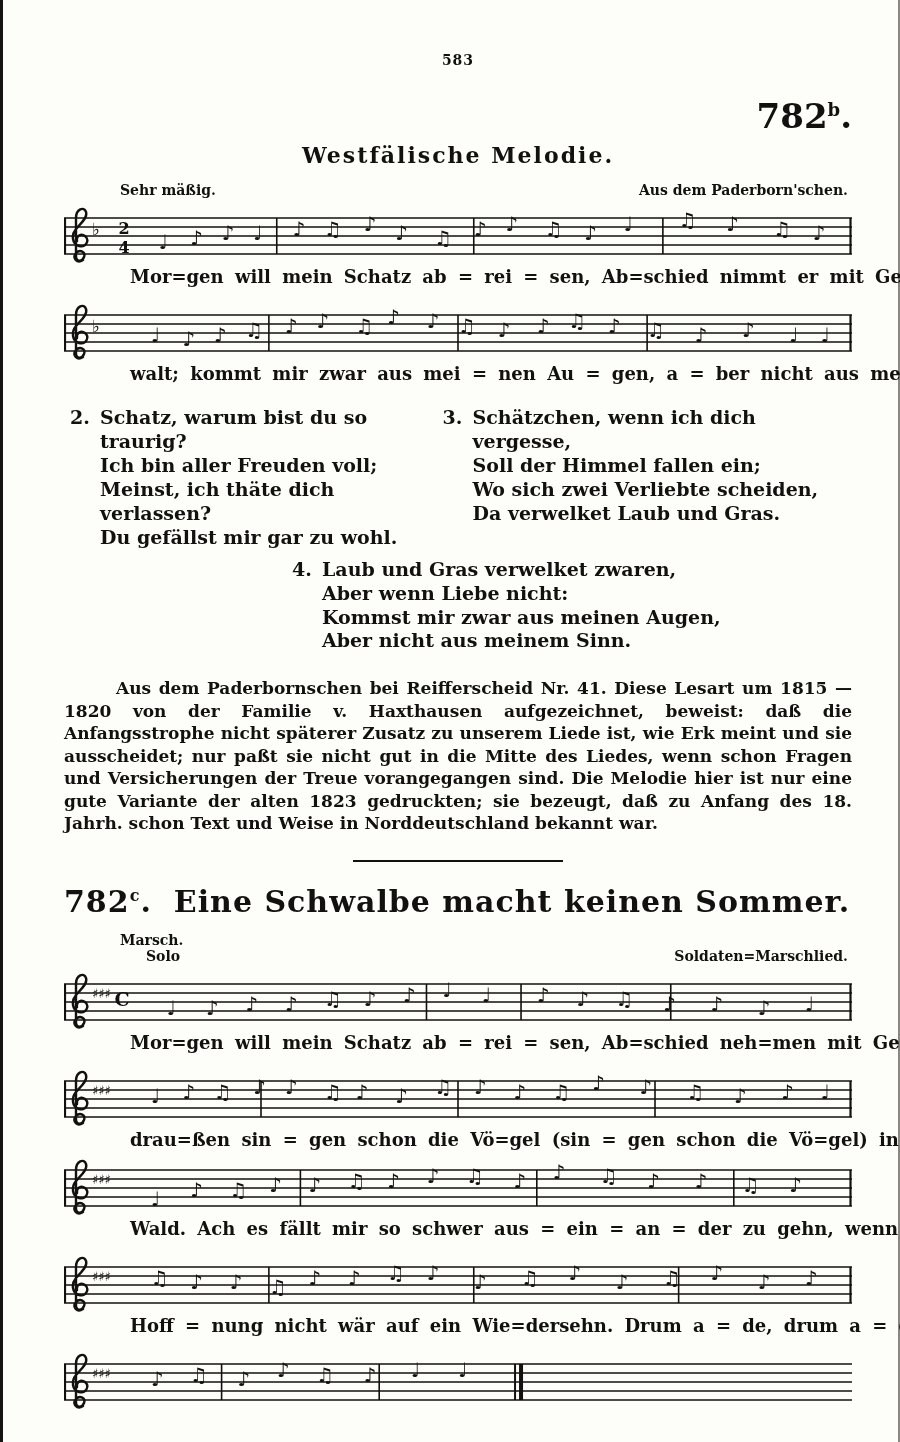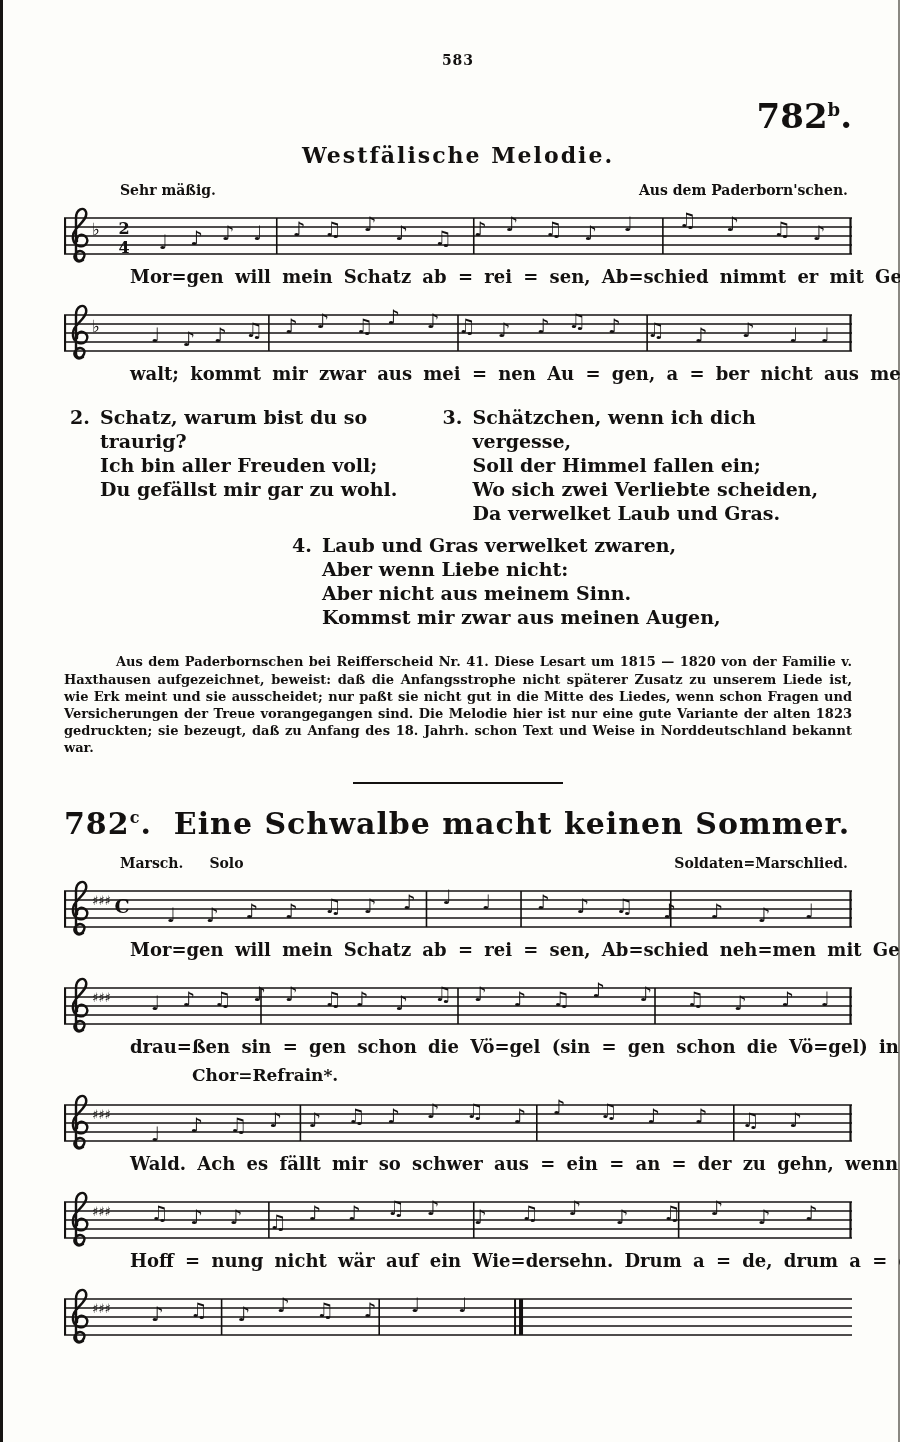--- a/index.html
+++ b/index.html
@@ -10,33 +10,33 @@
   }
   .scan-edge-left{position:absolute;left:0;top:0;width:3px;height:1442px;background:#161412;}
   .scan-edge-right{position:absolute;right:0;top:0;width:2px;height:1442px;background:#8a8882;}
   .page{position:relative;padding:52px 48px 0 64px;}
   .page-number{text-align:center;font-size:14px;font-weight:bold;letter-spacing:1px;}
   .h-num{margin-top:28px;text-align:right;font-size:34px;font-weight:bold;}
   .h-num sup{font-size:18px;}
   .h-sub{margin-top:6px;text-align:center;font-size:22px;font-weight:bold;letter-spacing:2px;}
   .tempo-row{display:flex;justify-content:space-between;align-items:flex-end;
     margin-top:14px;padding:0 4px 0 56px;font-size:14px;font-weight:bold;}
-  .tempo-col{display:flex;flex-direction:row;line-height:1.1;}
+  .tempo-col{display:flex;flex-direction:column;line-height:1.1;}
   .solo-label{padding-left:26px;}
   .staff-block{margin-top:4px;}
   .staff-svg{display:block;width:788px;height:66px;}
   .lyrics{font-size:18px;font-weight:bold;padding-left:66px;word-spacing:5px;
     margin-top:-2px;white-space:nowrap;}
   .verses-row{display:flex;justify-content:space-between;margin-top:22px;padding:0 10px 0 6px;}
   .verse{font-size:19px;font-weight:bold;line-height:1.26;}
   .verse-line{display:flex;}
   .verse-label{width:30px;flex:0 0 auto;}
   .verse-indent{padding-left:30px;}
   .verse-center{margin:8px 0 0 228px;}
-  .footnote{margin-top:24px;font-size:13px;font-weight:600;line-height:1.32;
+  .footnote{margin-top:24px;font-size:17px;font-weight:600;line-height:1.32;
     text-align:justify;text-indent:52px;}
   .divider{width:210px;border:none;border-top:2px solid #131110;margin:26px auto 22px auto;}
   .h-song-c{text-align:left;font-size:30px;font-weight:bold;letter-spacing:1px;}
   .h-song-c sup{font-size:16px;}
   .h-song-c .title-sep{display:inline-block;width:22px;}
   .refrain-label{font-size:17px;font-weight:bold;padding-left:128px;margin-top:8px;}
   .gap-sm{height:8px;}
 </style>
 </head>
 <body>
@@ -131,41 +131,42 @@
     <div class="lyrics">walt; kommt mir zwar aus mei = nen Au = gen, a = ber nicht aus mei=nem Sinn.</div>
   </div>
 
   <div class="verses-row">
     <div class="verse">
       <div class="verse-line">
           <span class="verse-label">2.</span>
           <span>Schatz, warum bist du so traurig?</span>
         </div>
       <div class="verse-indent">Ich bin aller Freuden voll;</div>
+      <div class="verse-indent">Meinst, ich thäte dich verlassen?</div>
       <div class="verse-indent">Du gefällst mir gar zu wohl.</div>
     </div>
     <div class="verse">
       <div class="verse-line">
           <span class="verse-label">3.</span>
           <span>Schätzchen, wenn ich dich vergesse,</span>
         </div>
       <div class="verse-indent">Soll der Himmel fallen ein;</div>
       <div class="verse-indent">Wo sich zwei Verliebte scheiden,</div>
       <div class="verse-indent">Da verwelket Laub und Gras.</div>
     </div>
   </div>
 
   <div class="verse verse-center">
     <div class="verse-line">
         <span class="verse-label">4.</span>
         <span>Laub und Gras verwelket zwaren,</span>
       </div>
     <div class="verse-indent">Aber wenn Liebe nicht:</div>
+    <div class="verse-indent">Kommst mir zwar aus meinen Augen,</div>
     <div class="verse-indent">Aber nicht aus meinem Sinn.</div>
-    <div class="verse-indent">Kommst mir zwar aus meinen Augen,</div>
   </div>
 
   <div class="footnote">Aus dem Paderbornschen bei Reifferscheid Nr. 41.  Diese Lesart um 1815 — 1820 von der Familie v. Haxthausen aufgezeichnet, beweist: daß die Anfangsstrophe nicht späterer Zusatz zu unserem Liede ist, wie Erk meint und sie ausscheidet; nur paßt sie nicht gut in die Mitte des Liedes, wenn schon Fragen und Versicherungen der Treue vorangegangen sind.  Die Melodie hier ist nur eine gute Variante der alten 1823 gedruckten; sie bezeugt, daß zu Anfang des 18. Jahrh. schon Text und Weise in Norddeutschland bekannt war.</div>
 
   <hr class="divider">
 
   <div class="h-song-c"><span>782</span><sup>c</sup><span>.</span><span class="title-sep"></span><span>Eine Schwalbe macht keinen Sommer.</span></div>
 
   <div class="tempo-row">
     <span class="tempo-col">
@@ -239,21 +240,20 @@
         <text x="717.08" y="33.5" fill="#131110" font-size="20" font-family="&quot;DejaVu Sans&quot;, sans-serif">♪</text>
         <text x="756.48" y="33.5" fill="#131110" font-size="20" font-family="&quot;DejaVu Sans&quot;, sans-serif">♩</text>
         <line x1="197" y1="16" x2="197" y2="52" stroke="#131110" stroke-width="1.6"></line>
         <line x1="394" y1="16" x2="394" y2="52" stroke="#131110" stroke-width="1.6"></line>
         <line x1="591" y1="16" x2="591" y2="52" stroke="#131110" stroke-width="1.6"></line>
         <line x1="786.5" y1="16" x2="786.5" y2="52" stroke="#131110" stroke-width="2.2"></line>
       </svg>
     <div class="lyrics">drau=ßen sin = gen schon die Vö=gel (sin = gen schon die Vö=gel) in dem dun=kel=grü=nen</div>
   </div>
 
-  <div class="refrain-label">Chor=Refrain*.</div>
 
   <div class="staff-block">
     <svg class="staff-svg" viewBox="0 0 788 66">
         <line x1="0" y1="16" x2="788" y2="16" stroke="#131110" stroke-width="1.4"></line>
         <line x1="0" y1="25" x2="788" y2="25" stroke="#131110" stroke-width="1.4"></line>
         <line x1="0" y1="34" x2="788" y2="34" stroke="#131110" stroke-width="1.4"></line>
         <line x1="0" y1="43" x2="788" y2="43" stroke="#131110" stroke-width="1.4"></line>
         <line x1="0" y1="52" x2="788" y2="52" stroke="#131110" stroke-width="1.4"></line>
         <line x1="1" y1="16" x2="1" y2="52" stroke="#131110" stroke-width="2.2"></line>
         <path d="M19 58 C13 62 8 56 12 51 C16 47 22 50 20 55 C18 60 12 60 12 54 L12 16 C12 7 20 4 22 10 C24 16 16 22 12 27 C7 33 8 42 15 44 C22 46 26 38 21 34 C17 31 12 34 13 39" stroke="#131110" fill="none" stroke-width="2.4" stroke-linecap="round"></path>

